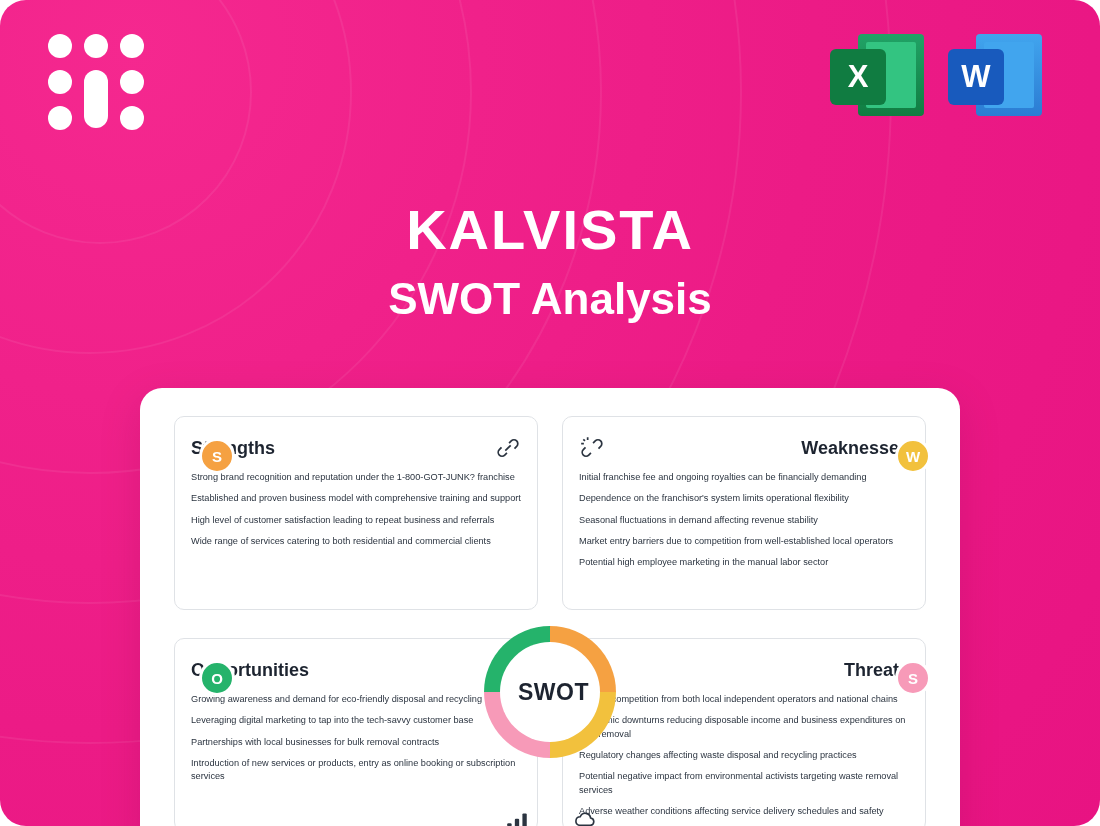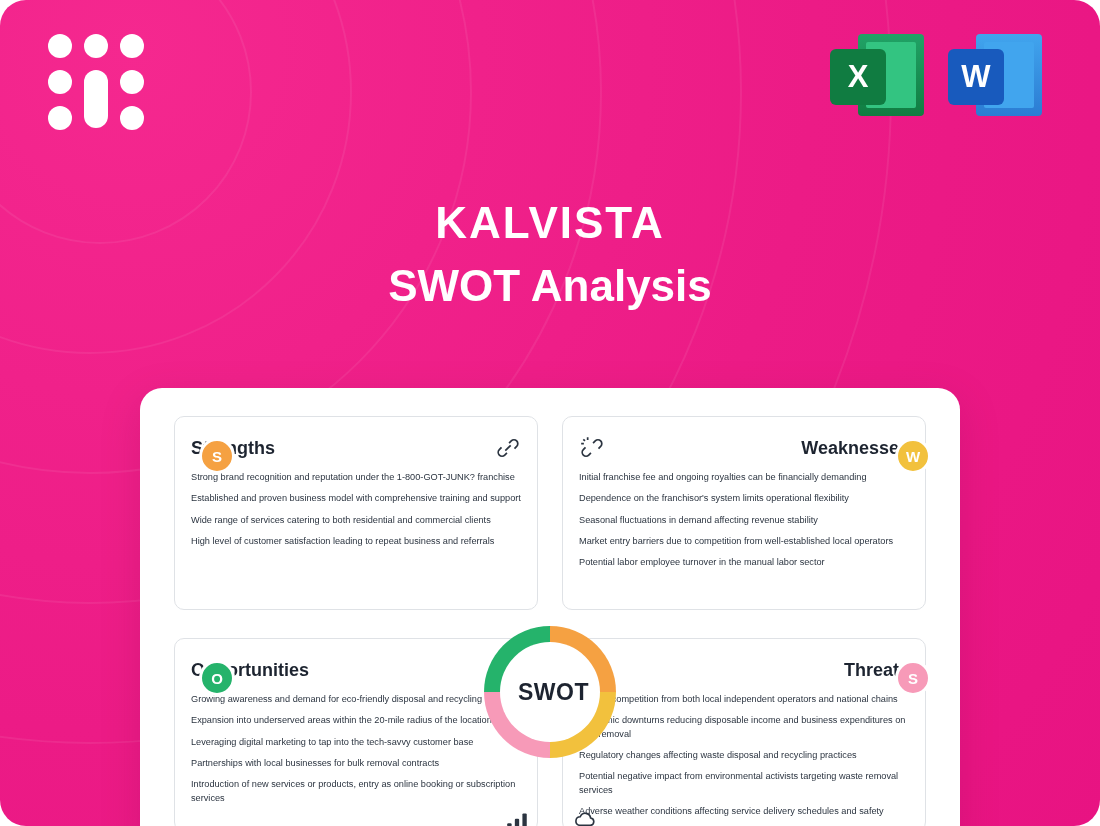--- a/index.html
+++ b/index.html
@@ -120,21 +120,21 @@
   
   .titles {
     position: absolute;
     left: 0;
     top: 198px;
     width: 1100px;
     text-align: center;
     color: #ffffff;
   }
   .title-1 {
-    font-size: 44px;
+    font-size: 56px;
     font-weight: bold;
     letter-spacing: 2px;
     line-height: 1.15;
   }
   .title-2 {
     font-size: 44px;
     font-weight: bold;
     margin-top: 12px;
     line-height: 1.15;
   }
@@ -321,52 +321,51 @@
             <div class="quad-title">Strengths</div>
             <svg class="quad-icon" viewBox="0 0 24 24" fill="none" stroke="currentColor" stroke-width="1.6">
               <path d="M9.5 14.5l5-5"></path>
               <path d="M13 7.5l2-2a3.5 3.5 0 0 1 5 5l-2 2"></path>
               <path d="M11 16.5l-2 2a3.5 3.5 0 0 1-5-5l2-2"></path>
             </svg>
           </div>
           <ul class="bullets">
             <li>Strong brand recognition and reputation under the 1-800-GOT-JUNK? franchise</li>
             <li>Established and proven business model with comprehensive training and support</li>
+            <li>High level of customer satisfaction leading to repeat business and referrals</li>
             <li>Wide range of services catering to both residential and commercial clients</li>
-            <li>High level of customer satisfaction leading to repeat business and referrals</li>
           </ul>
         </div>
 
         <div class="quad w">
           <div class="quad-head spread">
             <svg class="quad-icon" viewBox="0 0 24 24" fill="none" stroke="currentColor" stroke-width="1.6">
               <path d="M13 7.5l2-2a3.5 3.5 0 0 1 5 5l-2 2"></path>
               <path d="M11 16.5l-2 2a3.5 3.5 0 0 1-5-5l2-2"></path>
               <path d="M8 4.5V2"></path>
                 <path d="M4.5 8H2"></path>
                 <path d="M5.5 5.5L4 4"></path>
             </svg>
             <div class="quad-title">Weaknesses</div>
           </div>
           <ul class="bullets">
             <li>Initial franchise fee and ongoing royalties can be financially demanding</li>
             <li>Dependence on the franchisor's system limits operational flexibility</li>
             <li>Seasonal fluctuations in demand affecting revenue stability</li>
             <li>Market entry barriers due to competition from well-established local operators</li>
-            <li>Potential labor employee turnover in the manual labor sector</li>
+            <li>Potential high employee marketing in the manual labor sector</li>
           </ul>
         </div>
 
         <div class="quad o">
           <div class="quad-head">
             <div class="quad-title">Opportunities</div>
           </div>
           <ul class="bullets">
             <li>Growing awareness and demand for eco-friendly disposal and recycling services</li>
-            <li>Expansion into underserved areas within the 20-mile radius of the location</li>
             <li>Leveraging digital marketing to tap into the tech-savvy customer base</li>
             <li>Partnerships with local businesses for bulk removal contracts</li>
             <li>Introduction of new services or products, entry as online booking or subscription services</li>
           </ul>
         </div>
 
         <div class="quad t">
           <div class="quad-head right">
             <div class="quad-title">Threats</div>
           </div>

